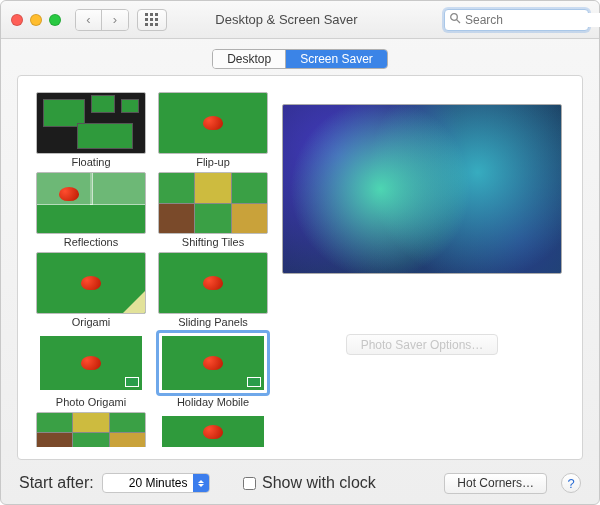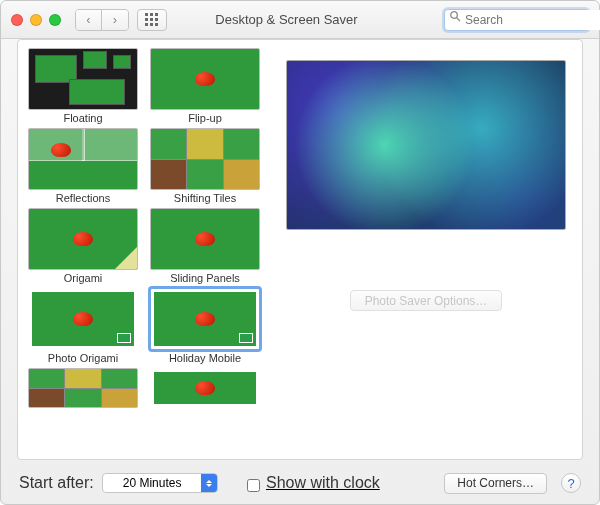--- a/index.html
+++ b/index.html
@@ -46,38 +46,38 @@
     width:30px; height:22px; border:1px solid #c5c5c5; border-radius:4px;
     background:linear-gradient(#fdfdfd,#f0f0f0); display:flex;align-items:center;justify-content:center;
   }
   .grid-btn svg{width:14px;height:14px;}
   .title {
     flex:1; text-align:center; font-size:13px; color:#4a4a4a; font-weight:500;
     margin-left:-30px;
   }
   .searchwrap {
     width:145px; height:22px; border:1px solid #a9c7e8; border-radius:4px;
-    background:#fff; display:flex; padding:0 4px; gap:4px;
+    background:#fff; display:flex; align-items:center; padding:0 4px; gap:4px;
     box-shadow: 0 0 0 2px rgba(120,170,230,.35);
     margin-left: 8px;
   }
   .searchwrap input{ flex:1; border:none; outline:none; font-size:12px; color:#888;}
   .mag{color:#8a8a8a;}
 
   
   .tabrow { display:flex; justify-content:center; padding:10px 0 6px;}
   .tabs { display:flex; border:1px solid #b0b0b0; border-radius:4px; overflow:hidden; height:20px;}
   .tabs div{ padding:2px 14px; font-size:12px; display:flex;align-items:center; background:#fcfcfc; color:#333;}
   .tabs div.active{ background:#3b84e7; color:#fff;}
   .tabs div:first-child{border-right:1px solid #b0b0b0;}
 
   
   .content {
     flex:1; margin:0 16px 8px; background:#fff; border:1px solid #d4d4d4; border-radius:4px;
-    display:flex; padding:4px; gap:4px; min-height:0;
+    display:flex; padding:12px; gap:4px; min-height:0;
   }
   .thumbgrid {
     width:248px; overflow:hidden; padding:4px;
   }
   .gridinner{
     display:grid; grid-template-columns: repeat(2, 114px); gap:4px 8px;
   }
   .thumbcell{ display:flex; flex-direction:column; align-items:center; gap:2px;}
   .thumb {
     width:110px; height:62px; border:1px solid #bcbcbc; border-radius:2px; overflow:hidden; position:relative;
@@ -121,28 +121,28 @@
 
   
   .footer{
     height:36px; display:flex; align-items:center; padding:0 18px 6px; gap:8px;
   }
   .footer label{font-size:16px; color:#333;}
   .select{
     height:20px; border:1px solid #c7c7c7; border-radius:4px; background:#fff;
     display:flex; align-items:center; font-size:12px; overflow:hidden;
   }
-  .select span{padding:0 20px;}
+  .select span{padding:0 6px;margin-left:20px;}
   .select .arr{
     width:16px; height:100%; background:#3b7ded; display:flex; flex-direction:column; align-items:center; justify-content:center; gap:0px;
   }
   .select .arr::before{content:"";border-left:3px solid transparent;border-right:3px solid transparent;border-bottom:3px solid #fff;}
   .select .arr::after{content:"";border-left:3px solid transparent;border-right:3px solid transparent;border-top:3px solid #fff;margin-top:1px;}
   .spacer{flex:1;}
-  .chk{display:flex;align-items:flex-end;gap:6px;text-decoration:underline;}
+  .chk{display:flex;align-items:center;gap:6px;}
   .chk input{width:13px;height:13px;}
   .macbtn{
     height:21px; padding:0 12px; border:1px solid #c7c7c7; border-radius:4px;
     background:linear-gradient(#fff,#f1f1f1); font-size:12px; color:#333;margin-left:36px;
   }
   .help{
     width:20px;height:20px;border-radius:50%;border:1px solid #c7c7c7;background:linear-gradient(#fff,#f1f1f1);
     color:#2a6cd4;font-size:13px;display:flex;align-items:center;justify-content:center;margin-left:6px;
   }
 </style>
@@ -182,20 +182,26 @@
         <svg width="12" height="12" viewBox="0 0 12 12">
             <circle cx="5" cy="5" r="3.3" fill="none" stroke="#8a8a8a" stroke-width="1.3"></circle>
             <line x1="7.6" y1="7.6" x2="11" y2="11" stroke="#8a8a8a" stroke-width="1.3"></line>
           </svg>
       </span>
       <input placeholder="Search" style="">
 
     </div>
   </div>
 
+  <div class="tabrow">
+    <div class="tabs">
+      <div>Desktop</div>
+      <div class="active">Screen Saver</div>
+    </div>
+  </div>
 
   <div class="content">
     <div class="thumbgrid">
       <div class="gridinner">
 
         <div class="thumbcell">
           <div class="thumb dark">
             <div class="mini" style="left:6px;top:6px;width:42px;height:28px;"></div>
             <div class="mini" style="left:54px;top:2px;width:24px;height:18px;"></div>
             <div class="mini" style="left:40px;top:30px;width:56px;height:26px;"></div>

